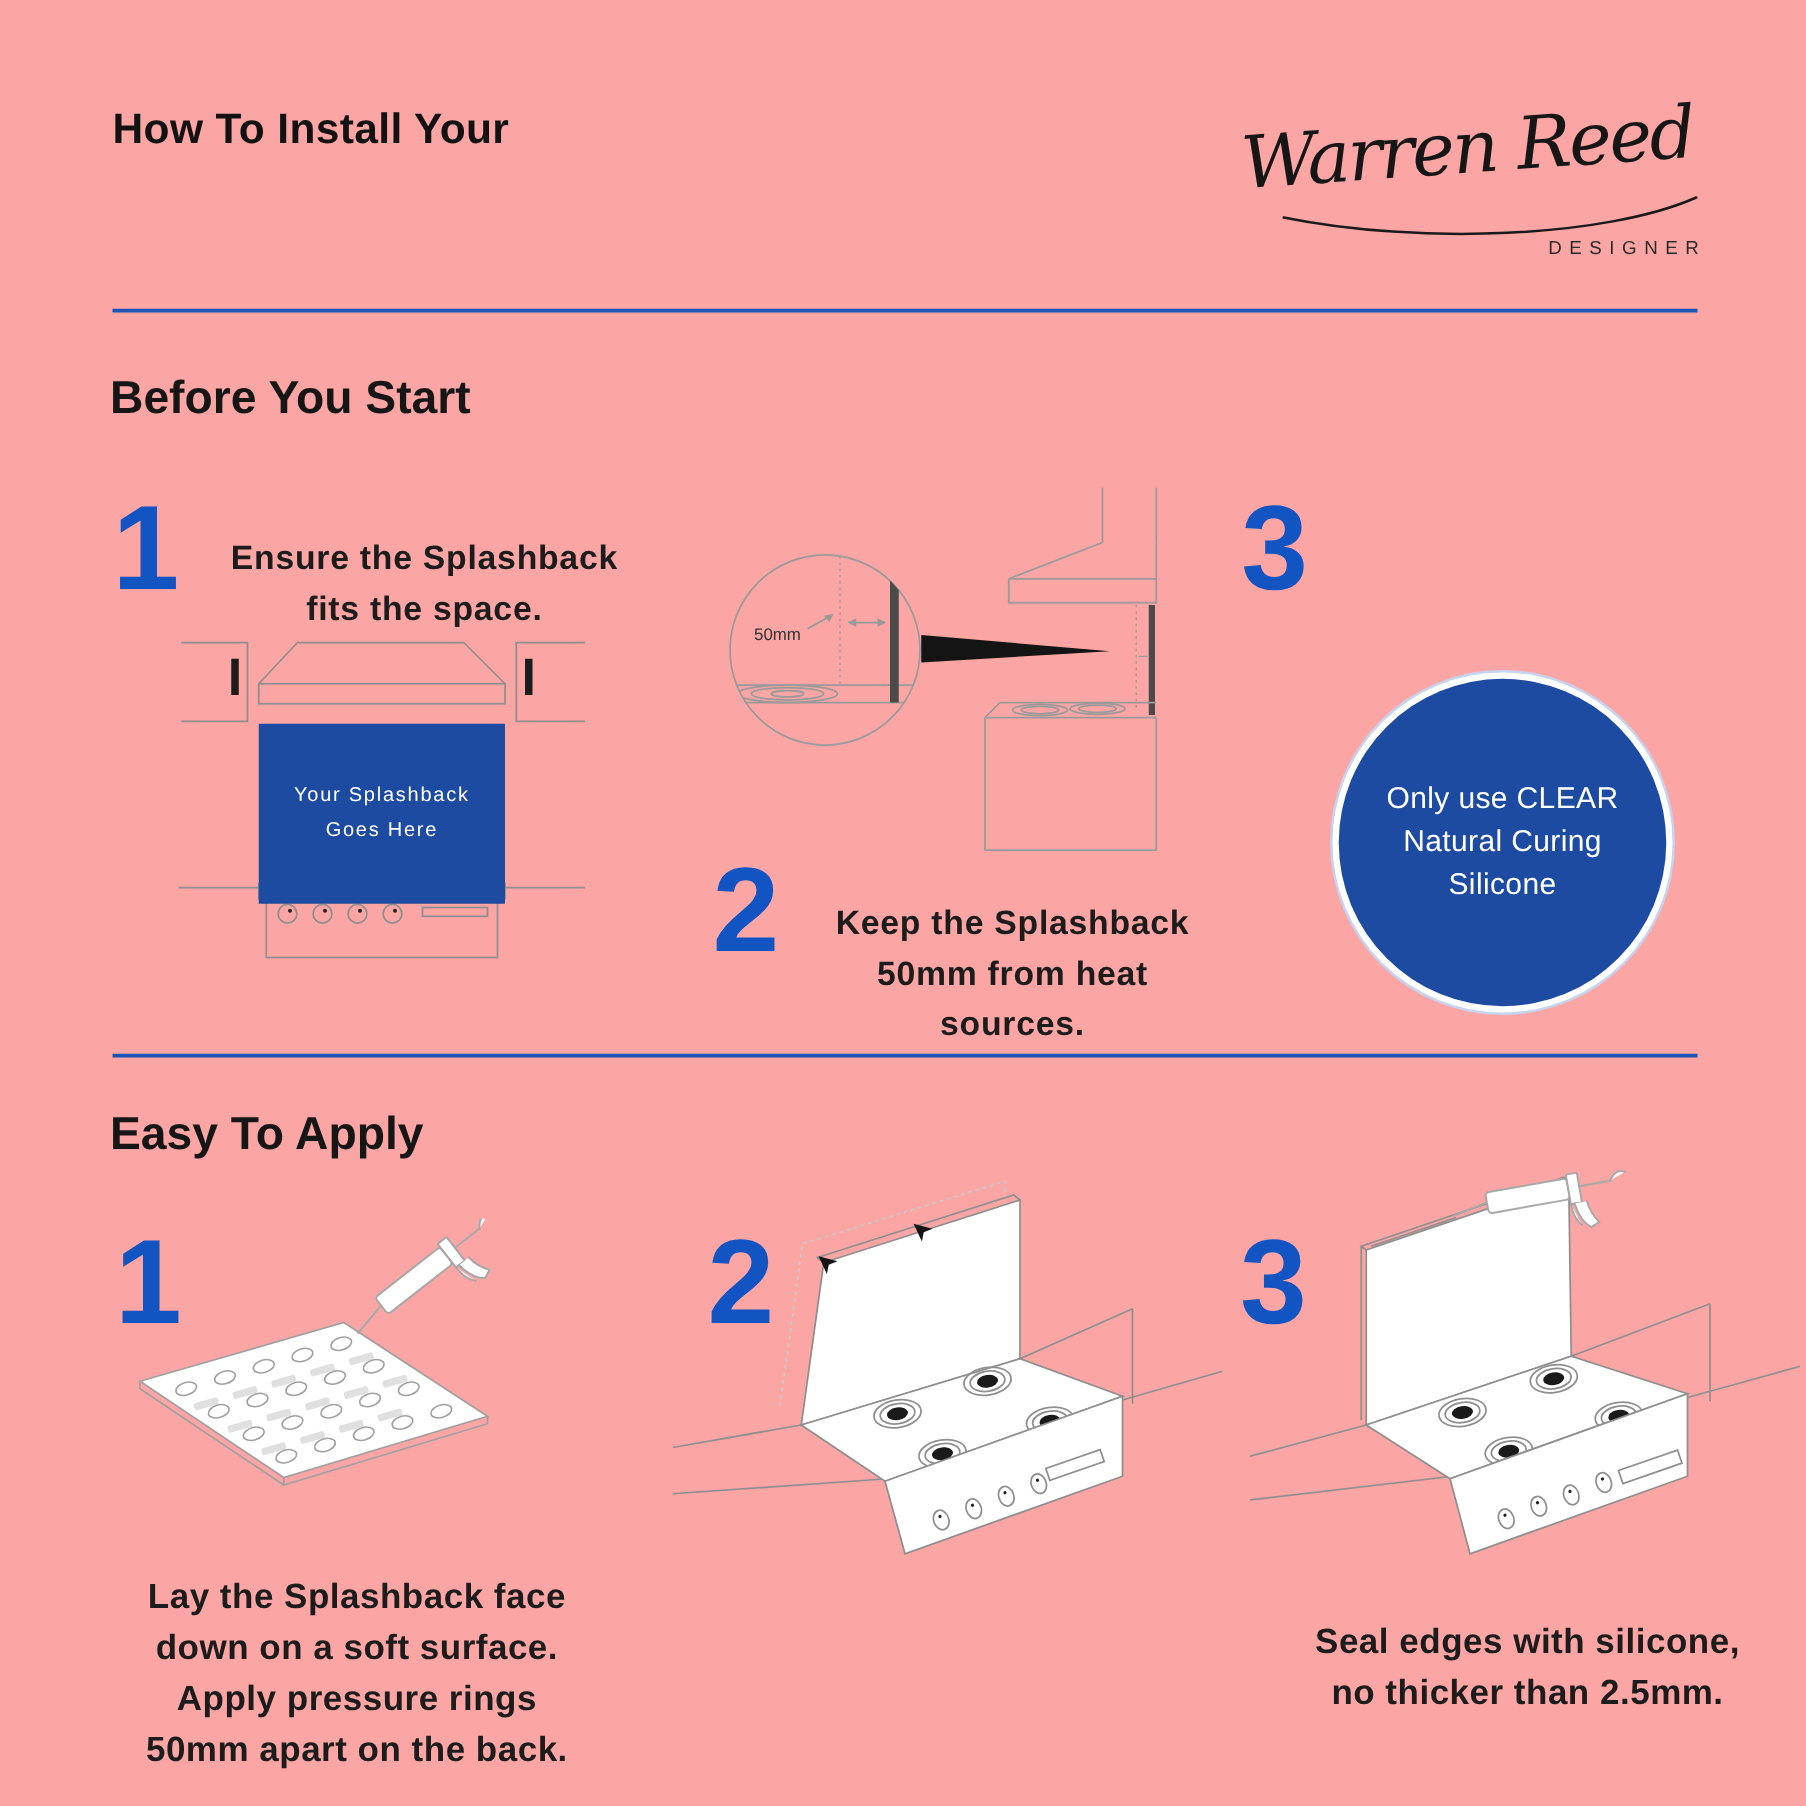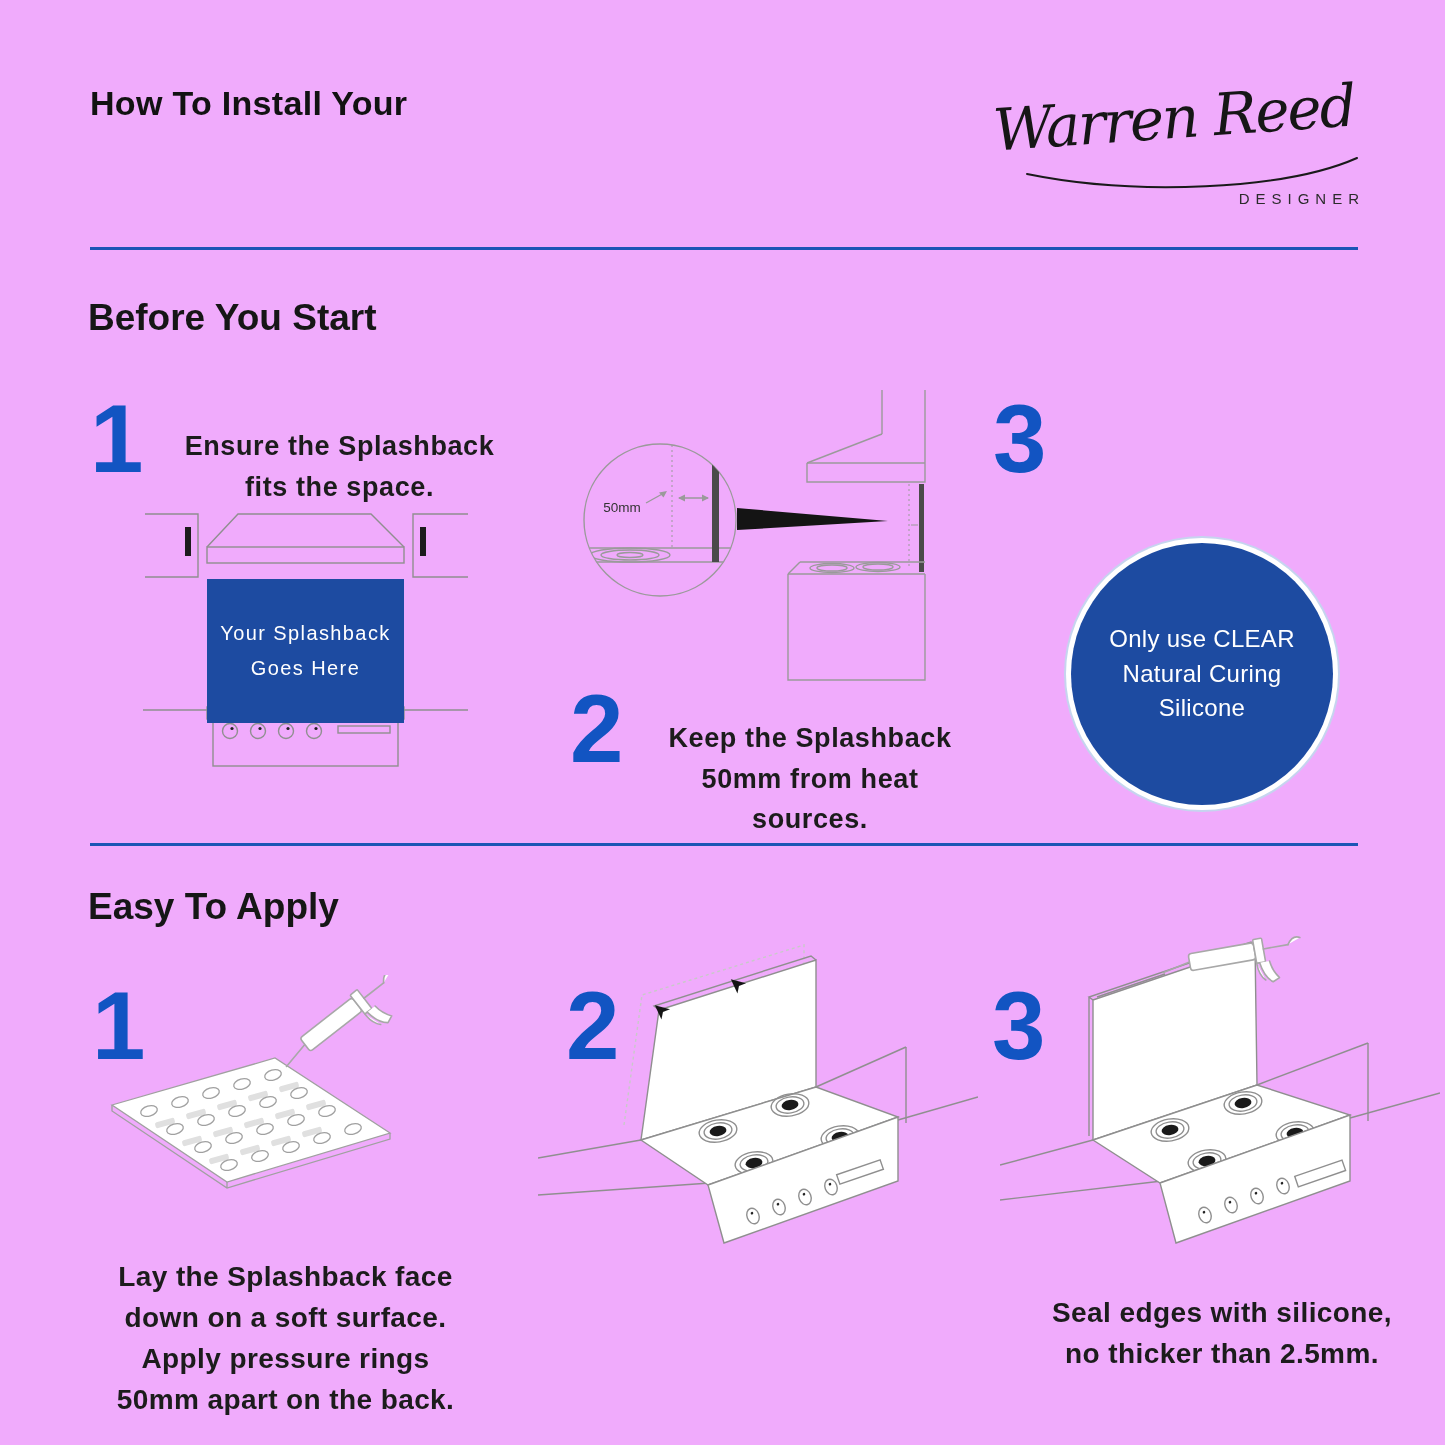--- a/index.html
+++ b/index.html
@@ -1,16 +1,16 @@
 <!DOCTYPE html>
 <html><head>
 <meta charset="utf-8">
 <style>
   html,body{margin:0;padding:0;background:#fff;}
-  .page{position:relative;width:1445px;height:1445px;background:#f0abfc;overflow:hidden;
+  .page{position:relative;width:1445px;height:1445px;background:#fca5a5;overflow:hidden;
         font-family:"Liberation Sans", sans-serif;color:#141414;}
   .abs{position:absolute;}
   .pre{white-space:pre-line;margin-top:16px;}
 
   
   .title-sub{left:90px;top:84px;font-size:34px;font-weight:bold;letter-spacing:.3px;color:#121212;}
   .title-main{left:90px;top:126px;font-size:55px;font-weight:bold;letter-spacing:.3px;color:#121212;}
   .logo-script{left:975px;top:84px;width:400px;height:100px;text-align:center;
                font-family:"DejaVu Serif", serif;font-style:italic;font-size:58px;
                transform:rotate(-4deg);color:#161616;letter-spacing:-2px;}
@@ -30,21 +30,21 @@
 
   .n-b1{left:90px;top:400px;}  .t-b1{left:152px;top:410px;width:375px;text-align:center;}
   .n-b2{left:570px;top:690px;} .t-b2{left:642px;top:702px;width:336px;text-align:center;}
   .n-b3{left:993px;top:400px;} .t-b3{left:1060px;top:407px;width:370px;text-align:left;line-height:1.45;}
 
   .illus1{left:135px;top:500px;} .illus2{left:560px;top:390px;}
   .illus3{left:100px;top:975px;} .illus4{left:538px;top:925px;} .illus5{left:1000px;top:925px;}
 
   .panel-blue{left:207px;top:563px;width:197px;height:144px;background:#1d4ba1;
               display:flex;align-items:center;justify-content:center;text-align:center;
-              color:#fff;font-size:20px;letter-spacing:1.4px;line-height:1.75;}
+              color:#fff;font-size:16px;letter-spacing:1.4px;line-height:1.75;}
   .badge{left:1071px;top:527px;width:262px;height:262px;border-radius:50%;background:#1d4ba1;
          box-shadow:0 0 0 5px #ffffff, 0 0 0 7px #c6d4ef;
          display:flex;align-items:center;justify-content:center;text-align:center;
          color:#fff;font-size:24px;line-height:1.45;letter-spacing:.3px;}
 
   .n-a1{left:92px;top:987px;} .n-a2{left:566px;top:987px;} .n-a3{left:992px;top:987px;}
   .cap1{left:83px;top:1241px;width:405px;}
   .cap2{left:531px;top:1257px;width:452px;}
   .cap3{left:996px;top:1277px;width:452px;}
 

